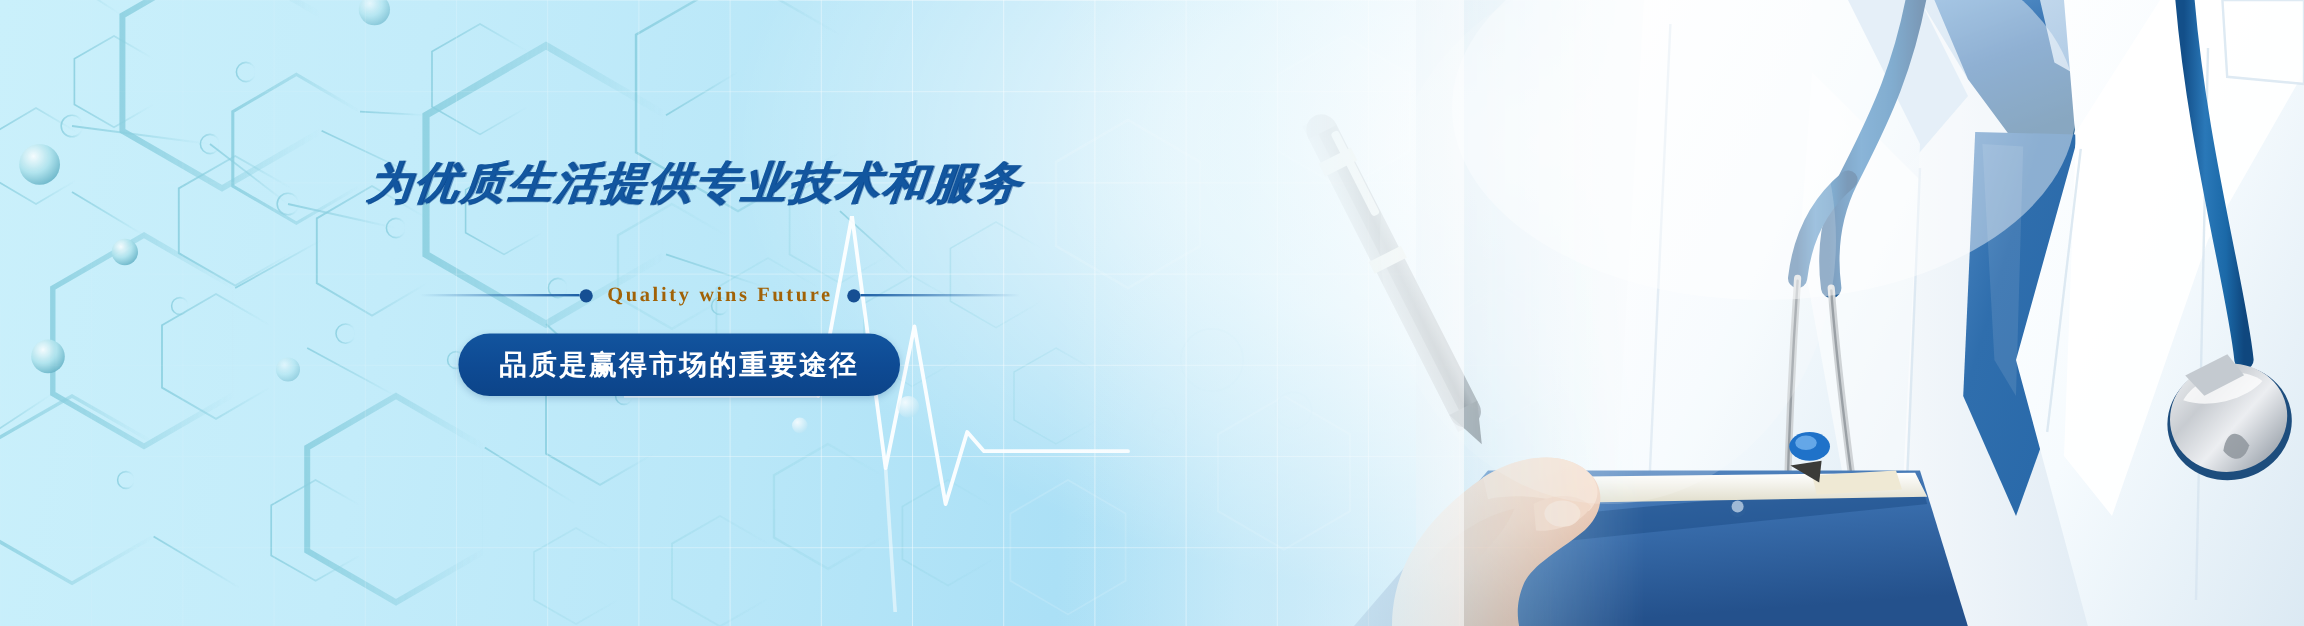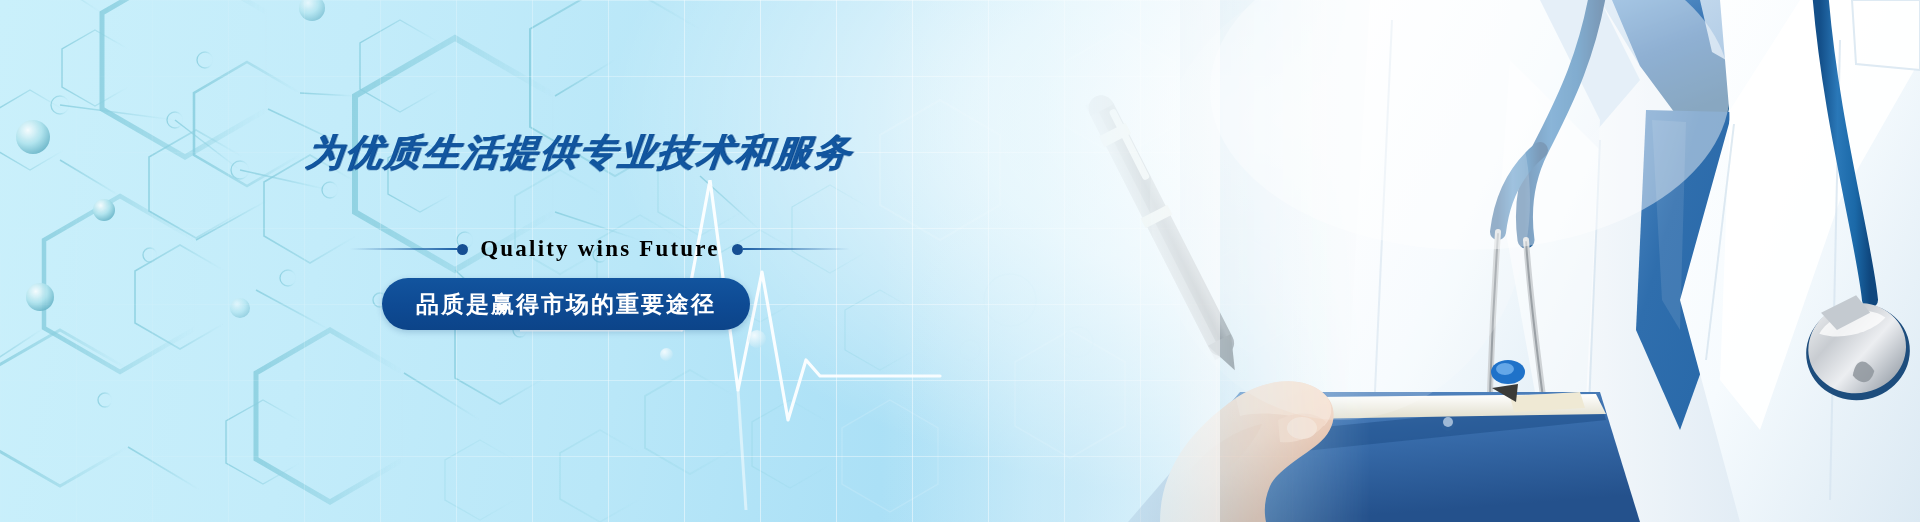--- a/index.html
+++ b/index.html
@@ -101,24 +101,24 @@
   }
   .tag-line-seg.right{
     background:linear-gradient(to left, rgba(26,92,160,0) 0%, #1d5fa5 100%);
   }
   .tag-dot{
     width:11px;height:11px;border-radius:50%;
     background:#164f93; flex:0 0 auto;
   }
   .tagline-text{
     font-family:"Liberation Serif","DejaVu Serif",serif;
-    font-size:23px;
+    font-size:17px;
     font-weight:700;
     letter-spacing:2.2px;
-    color:#000000;
+    color:#a16207;
     white-space:nowrap;
     padding:0 12px;
     flex:0 0 auto;
   }
 
   .cta{
     position:absolute; left:82px; top:278px;
     width:368px; height:52px;
     border-radius:26px;
     background:linear-gradient(180deg,#12549e 0%,#0e4a93 55%,#0c4489 100%);

